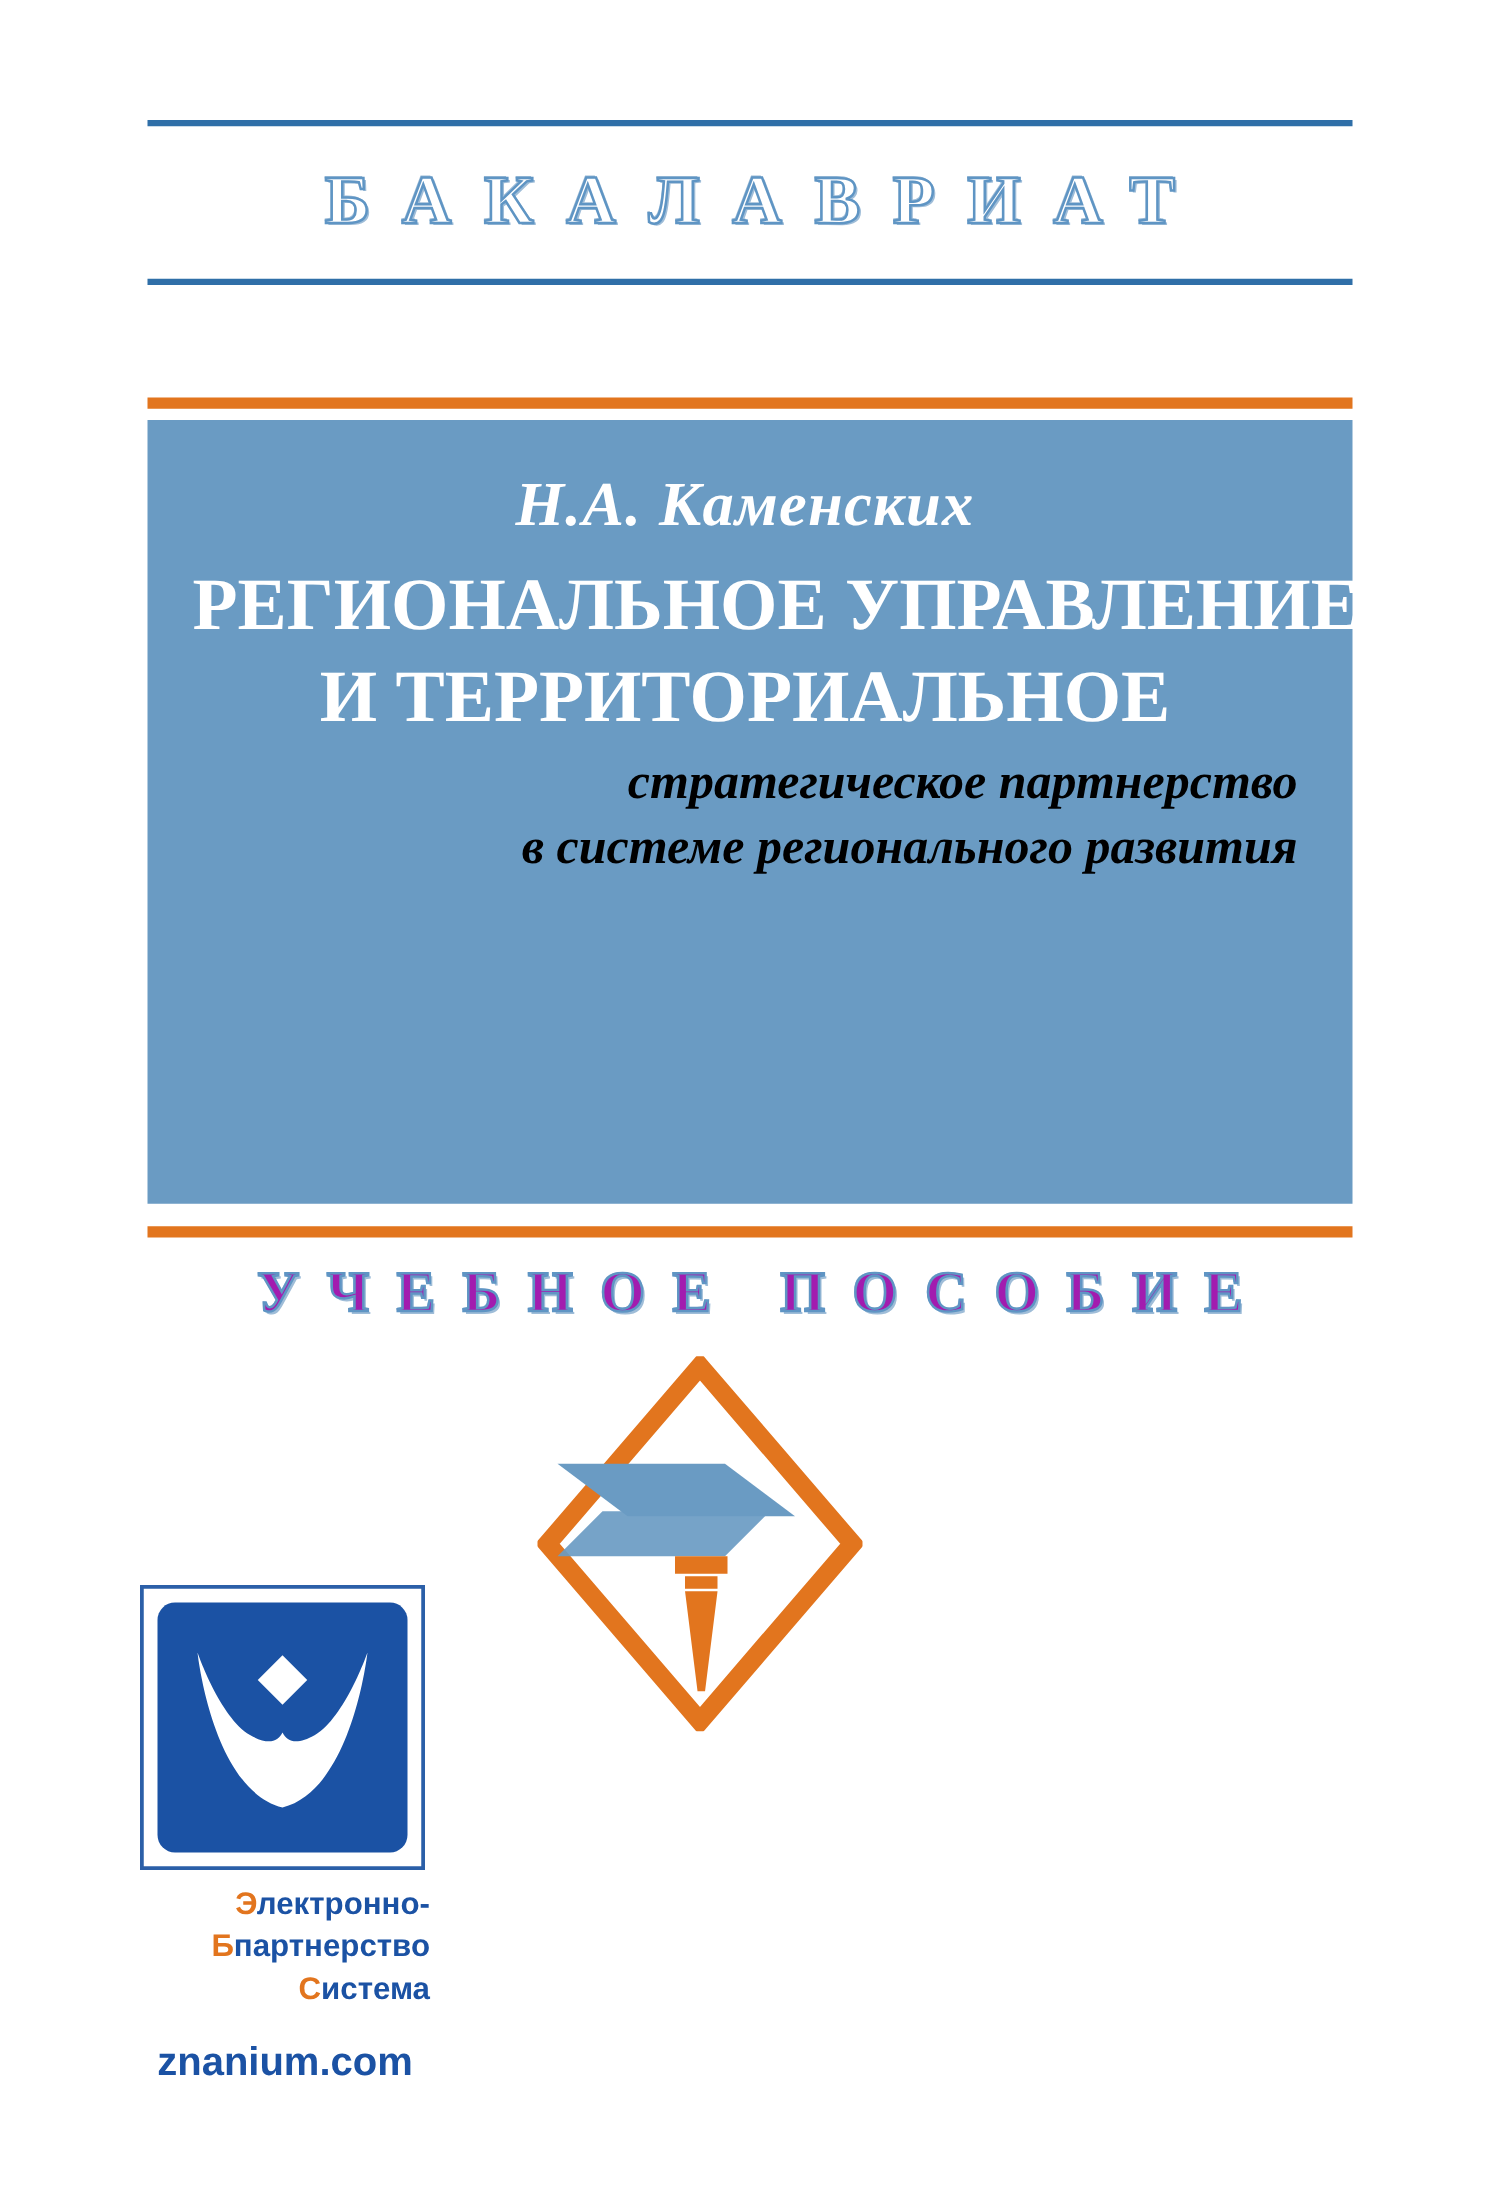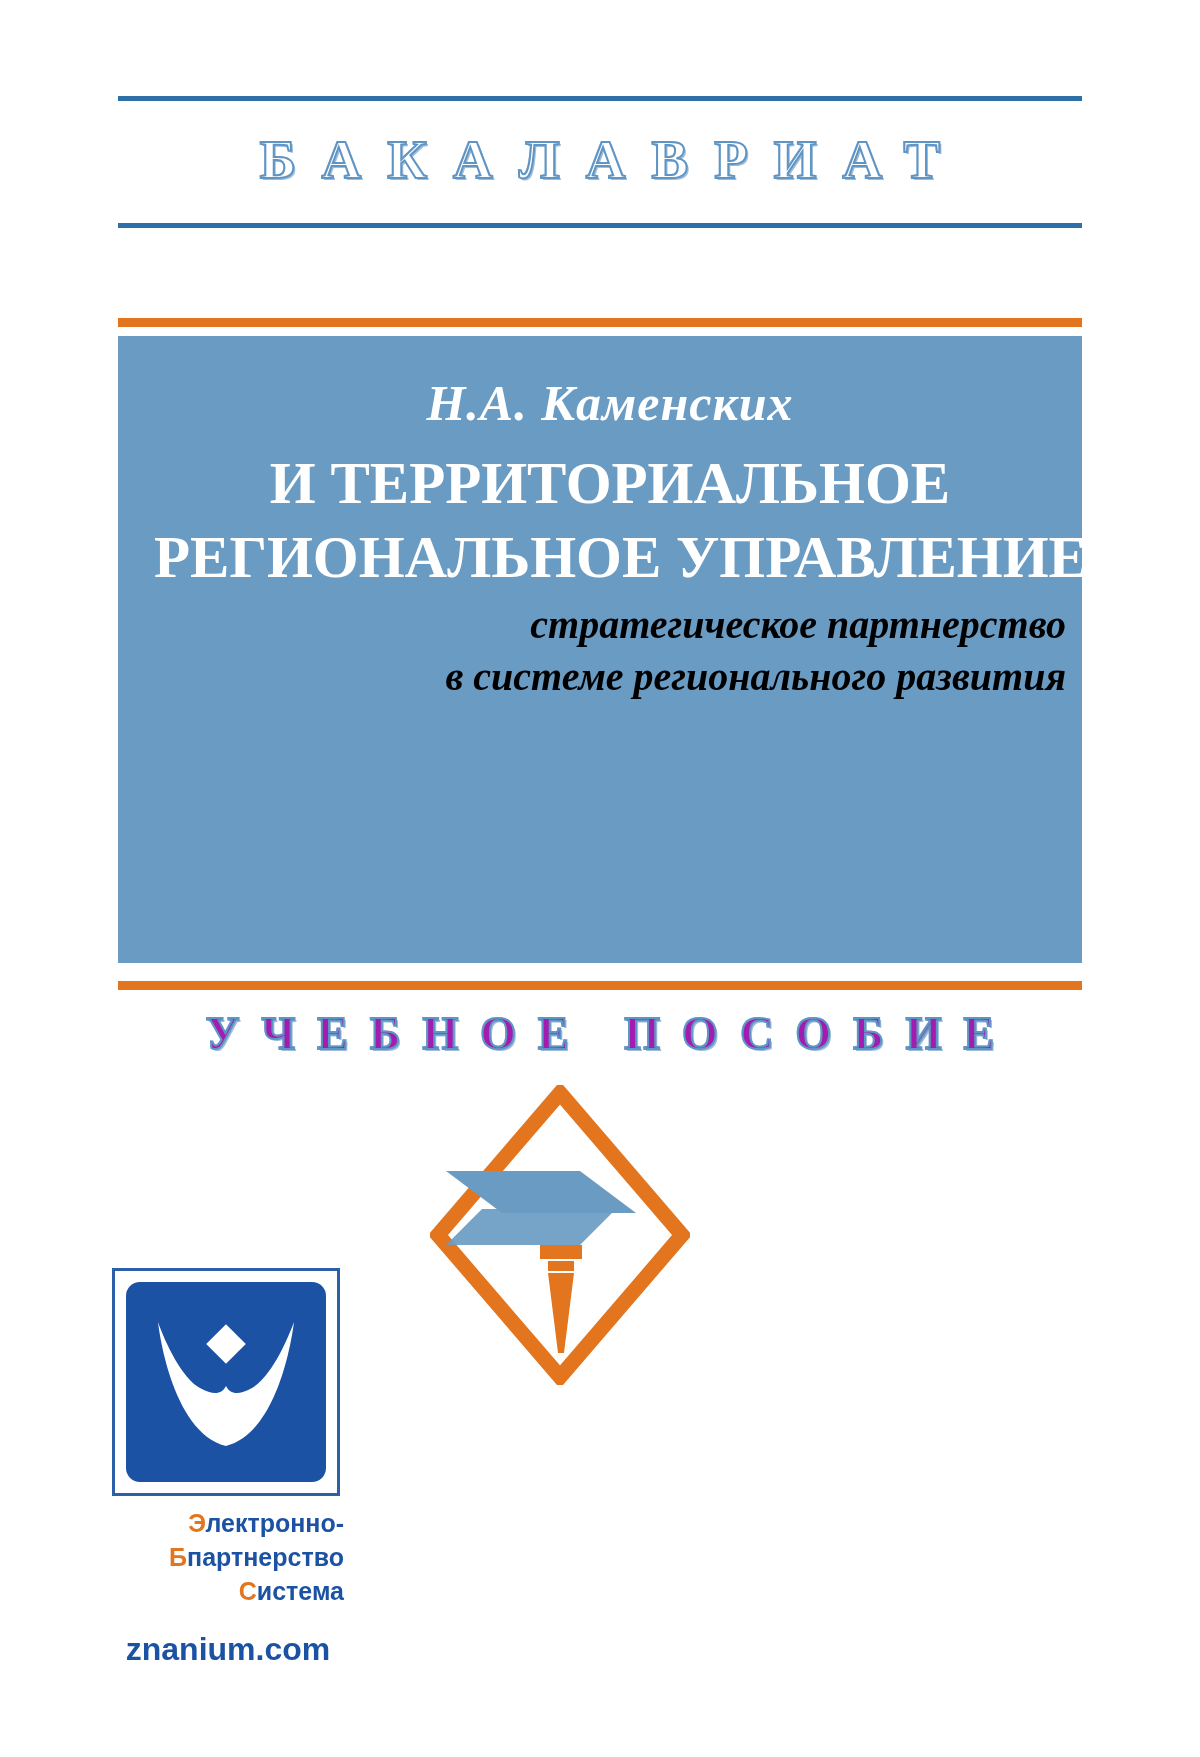--- a/index.html
+++ b/index.html
@@ -80,21 +80,21 @@
   .panel-rule.bottom { top: 663px; }
 
   .panel {
     position: absolute;
     left: 0;
     top: 18px;
     width: 100%;
     height: 627px;
     background: #6a9bc3;
     box-sizing: border-box;
-    padding: 18px 16px 0 36px;
+    padding: 18px 44px 0 36px;
   }
 
   .author {
     text-align: center;
     font-family: "Liberation Serif", serif;
     font-style: italic;
     font-weight: bold;
     font-size: 50px;
     line-height: 66px;
     color: #ffffff;
@@ -229,22 +229,22 @@
     <div class="series-rule top"></div>
     <div class="series-title">БАКАЛАВРИАТ</div>
     <div class="series-rule bottom"></div>
   </div>
 
   <div class="panel-wrap">
     <div class="panel-rule top"></div>
     <div class="panel">
       <div class="author">Н.А. Каменских</div>
       <div class="title">
+        <span class="line l1">РЕГИОНАЛЬНОЕ УПРАВЛЕНИЕ</span>
         <span class="line l2">И ТЕРРИТОРИАЛЬНОЕ</span>
-        <span class="line l1">РЕГИОНАЛЬНОЕ УПРАВЛЕНИЕ</span>
       </div>
       <div class="subtitle">
         <span class="line">стратегическое партнерство</span>
         <span class="line">в системе регионального развития</span>
       </div>
     </div>
     <div class="panel-rule bottom"></div>
   </div>
 
   <div class="kind">УЧЕБНОЕ ПОСОБИЕ</div>

